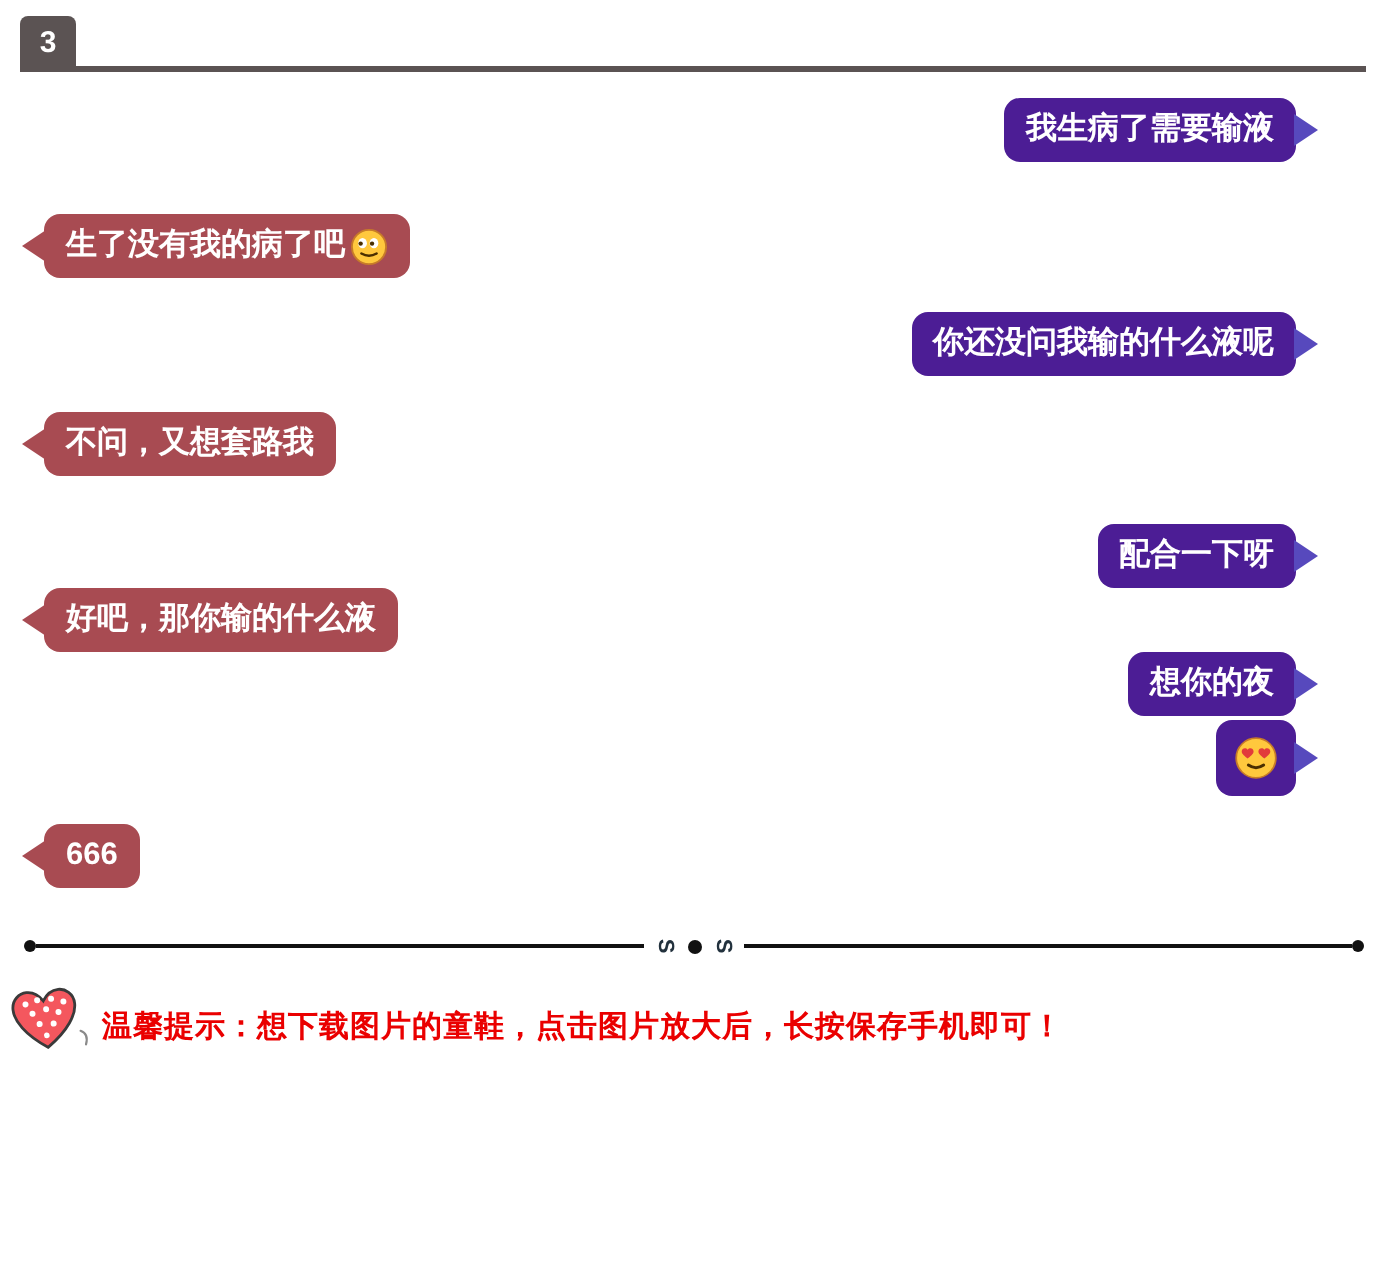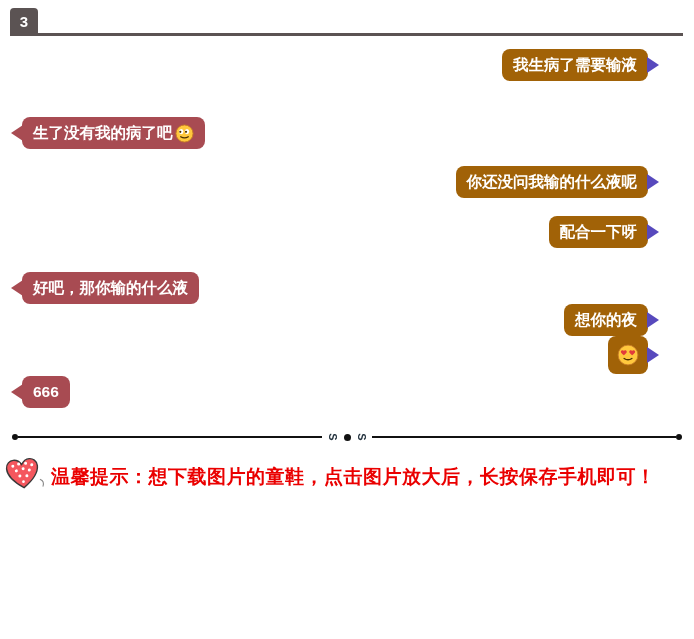--- a/index.html
+++ b/index.html
@@ -27,40 +27,40 @@
     display:flex; align-items:center; justify-content:center;
   }
 
   
   .chat { display:flex; flex-direction:column; }
   .row { display:flex; width:100%; }
   .row.left  { justify-content:flex-start; padding-left:22px; }
   .row.right { justify-content:flex-end;  padding-right:46px; }
 
   .row:nth-of-type(1){margin-top:12px}
-  .row:nth-of-type(2){margin-top:36px}
+  .row:nth-of-type(2){margin-top:26px}
   .row:nth-of-type(3){margin-top:17px}
   .row:nth-of-type(4){margin-top:18px}
   .row:nth-of-type(5){margin-top:24px}
   .row:nth-of-type(6){}
   .row:nth-of-type(7){}
   .row:nth-of-type(8){margin-top:2px}
   .row:nth-of-type(9){margin-top:14px}
   .row:nth-of-type(10){margin-top:24px}
 
   .bubble {
     position:relative;
     border-radius:8px;
     padding:0 11px;
     height:32px; line-height:32px;
     font-size:15.5px; font-weight:bold; color:#ffffff;
     display:flex; align-items:center; gap:2px;
     white-space:nowrap;
   }
-  .right .bubble { background:#a16207; }
+  .right .bubble { background:#4c1d95; }
   .left  .bubble { background:#a84b52; }
 
   .right .bubble::after {
     content:""; position:absolute; right:-11px; top:50%;
     transform:translateY(-50%);
     border:solid transparent;
     border-width:8px 0 8px 12px;
     border-left-color:#5749bd;
   }
   .left .bubble::before {
@@ -97,21 +97,21 @@
   }
 
   
   .footer {
     margin-top:13px;
     display:flex; align-items:center;
     padding-left:5px;
   }
   .heart-wrap { flex:0 0 auto; transform:rotate(-6deg); margin-right:6px; }
   .tip-text {
-    color:#ea0000; font-weight:bold; font-size:19px;
+    color:#ea0000; font-weight:bold; font-size:15px;
     letter-spacing:0.5px; white-space:nowrap;
   }
 </style>
 </head>
 <body>
 
 <div class="header">
   <div class="page-badge">3</div>
   <div class="rule"></div>
 </div>
@@ -140,20 +140,25 @@
     </div>
   </div>
 
 
   <div class="row right">
     <div class="bubble">
       <span>你还没问我输的什么液呢</span>
     </div>
   </div>
 
+  <div class="row left">
+    <div class="bubble">
+      <span>不问，又想套路我</span>
+    </div>
+  </div>
 
   <div class="row right">
     <div class="bubble">
       <span>配合一下呀</span>
     </div>
   </div>
 
   <div class="row left">
     <div class="bubble">
       <span>好吧，那你输的什么液</span>

